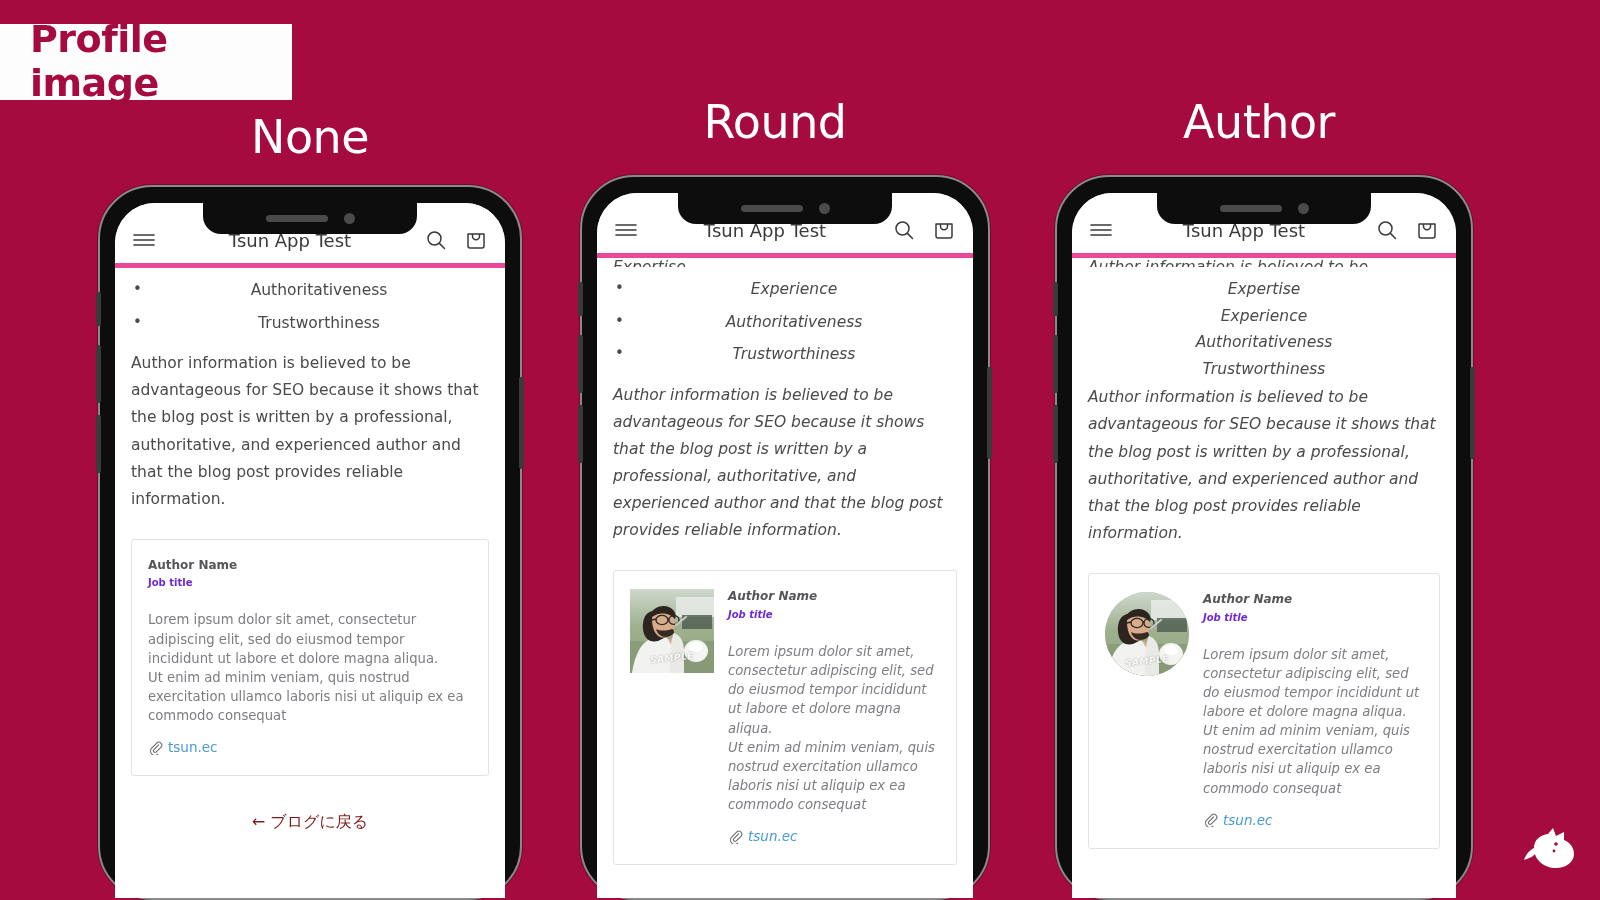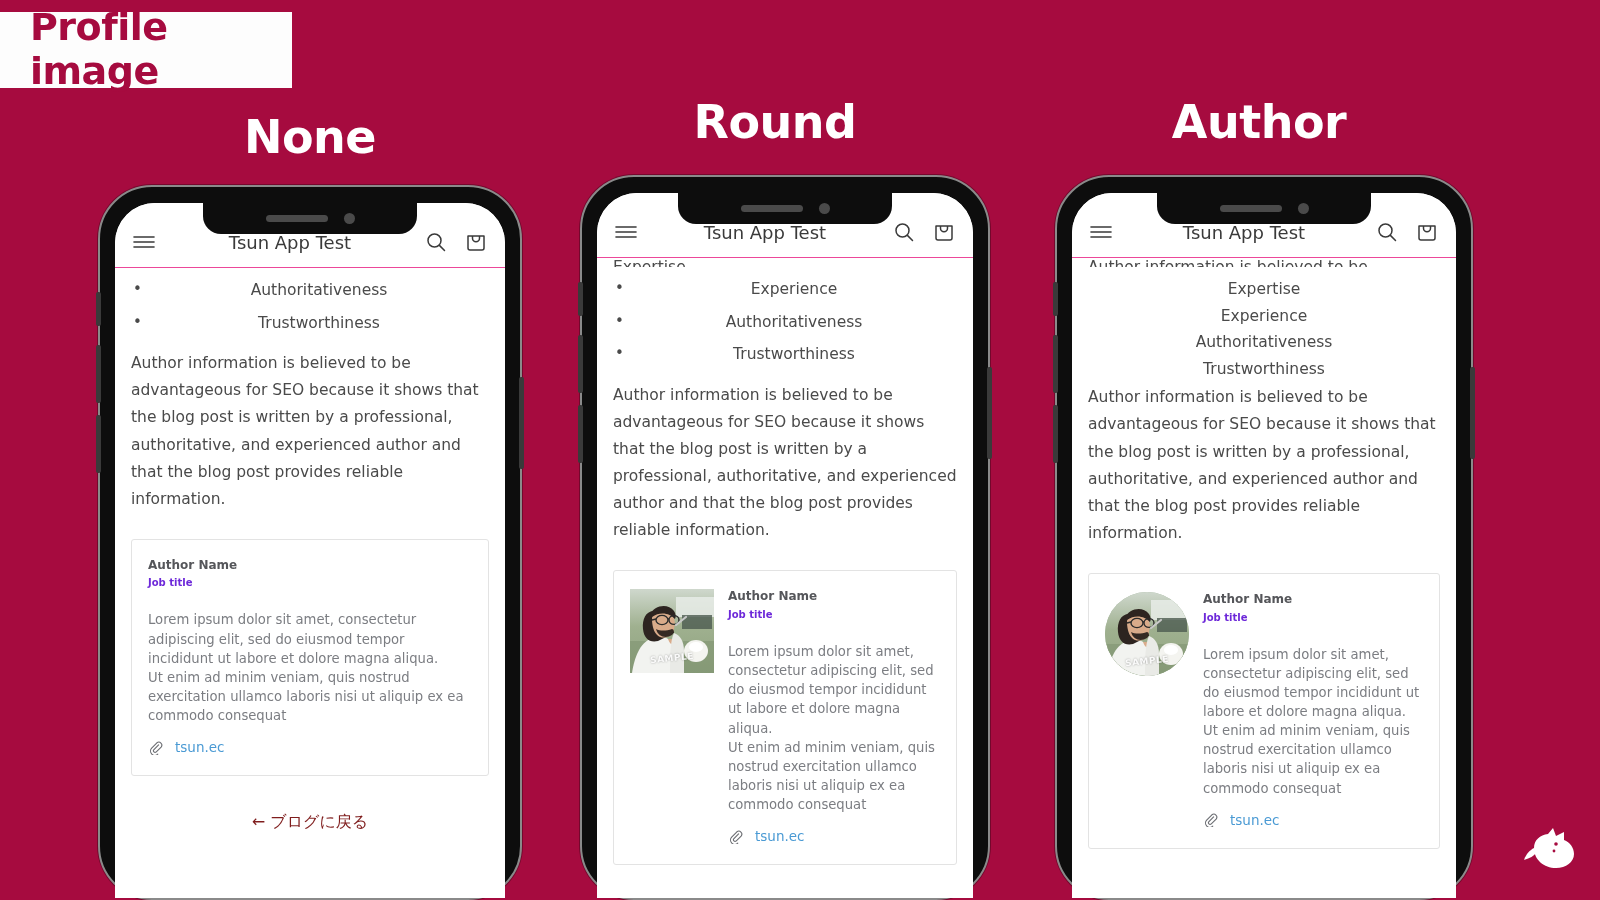--- a/index.html
+++ b/index.html
@@ -5,40 +5,40 @@
   * { box-sizing: border-box; margin: 0; padding: 0; }
   html, body {
     width: 1600px; height: 900px;
     overflow: hidden;
     font-family: "DejaVu Sans", sans-serif;
   }
   body { background: #A60B3F; position: relative; }
 
   
   .title-badge {
-    position: absolute; left: 0; top: 12px;
+    position: absolute; left: 0; top: 24px;
     background: #fdfdfd;
     padding: 14px 30px 16px 30px;
     width: 292px; height: 76px;
     display: flex; align-items: center;
   }
   .title-badge-text {
     color: #A60B3F;
     font-size: 38px;
     font-weight: 700;
     letter-spacing: -0.5px;
     font-family: "DejaVu Sans", sans-serif;
   }
 
   
   .col-heading {
     position: absolute;
     color: #ffffff;
     font-size: 46px;
-    font-weight: 700;
+    font-weight: 400;
     letter-spacing: -0.5px;
     text-align: center;
     white-space: nowrap;
     transform: translateX(-50%);
   }
   .col-heading.h-none   { left: 310px; top: 110px; }
   .col-heading.h-square { left: 775px; top: 95px; }
   .col-heading.h-round  { left: 1259px; top: 95px; }
 
   
@@ -93,41 +93,41 @@
     width: 11px; height: 11px; background: #4a4a4a; border-radius: 50%;
   }
 
   
   .app-header {
     position: absolute; left: 0; right: 0; top: 0;
     height: 65px;
     display: flex; align-items: center;
     padding: 0 16px;
     background: #ffffff;
-    border-bottom: 1px solid #ec4899;
+    border-bottom: 5px solid #ec4899;
     z-index: 10;
   }
   .app-title {
     flex: 1; text-align: center;
     font-size: 18px; color: #3a3a3a;
     font-family: "DejaVu Sans", sans-serif;
     padding-top: 14px;
   }
   .hdr-icon { width: 26px; height: 26px; flex: none; margin-top: 14px; }
   .hdr-icon.cart { margin-left: 14px; }
   .hdr-icon svg { display: block; }
 
   
   .content {
     position: absolute; left: 0; right: 0; top: 65px; bottom: 0;
     padding: 0 16px;
     overflow: hidden;
     background: #fff;
   }
-  .content.tight { padding-top: 2px; }
+  .content.tight { padding-top: 2px; font-style: italic; }
 
   ul.eeat { list-style: none; margin: 10px 0 0 0; }
   ul.eeat li {
     font-size: 15.5px; color: #4a4a4a; line-height: 1.65;
     padding-left: 18px; position: relative;
     margin-bottom: 7px;
     text-align: center;
   }
   ul.eeat li::before {
     content: "\2022";
@@ -187,21 +187,21 @@
   .author-job {
     font-size: 10px; font-weight: 700; color: #6d28d9;
     margin-top: 4px;
   }
   .author-bio {
     font-size: 13.2px; color: #7b7d82;
     line-height: 1.45; margin-top: 22px;
     white-space: pre-line;
   }
   .author-link {
-    display: flex; align-items: center; gap: 12px;
+    display: flex; align-items: center; gap: 5px;
     margin-top: 14px;
   }
   .author-link .clip { width: 15px; height: 15px; flex: none; }
   .author-link .link-text {
     font-size: 13.5px; color: #4a9ad4;
   }
 
   .back-link {
     text-align: center;
     margin-top: 36px;

